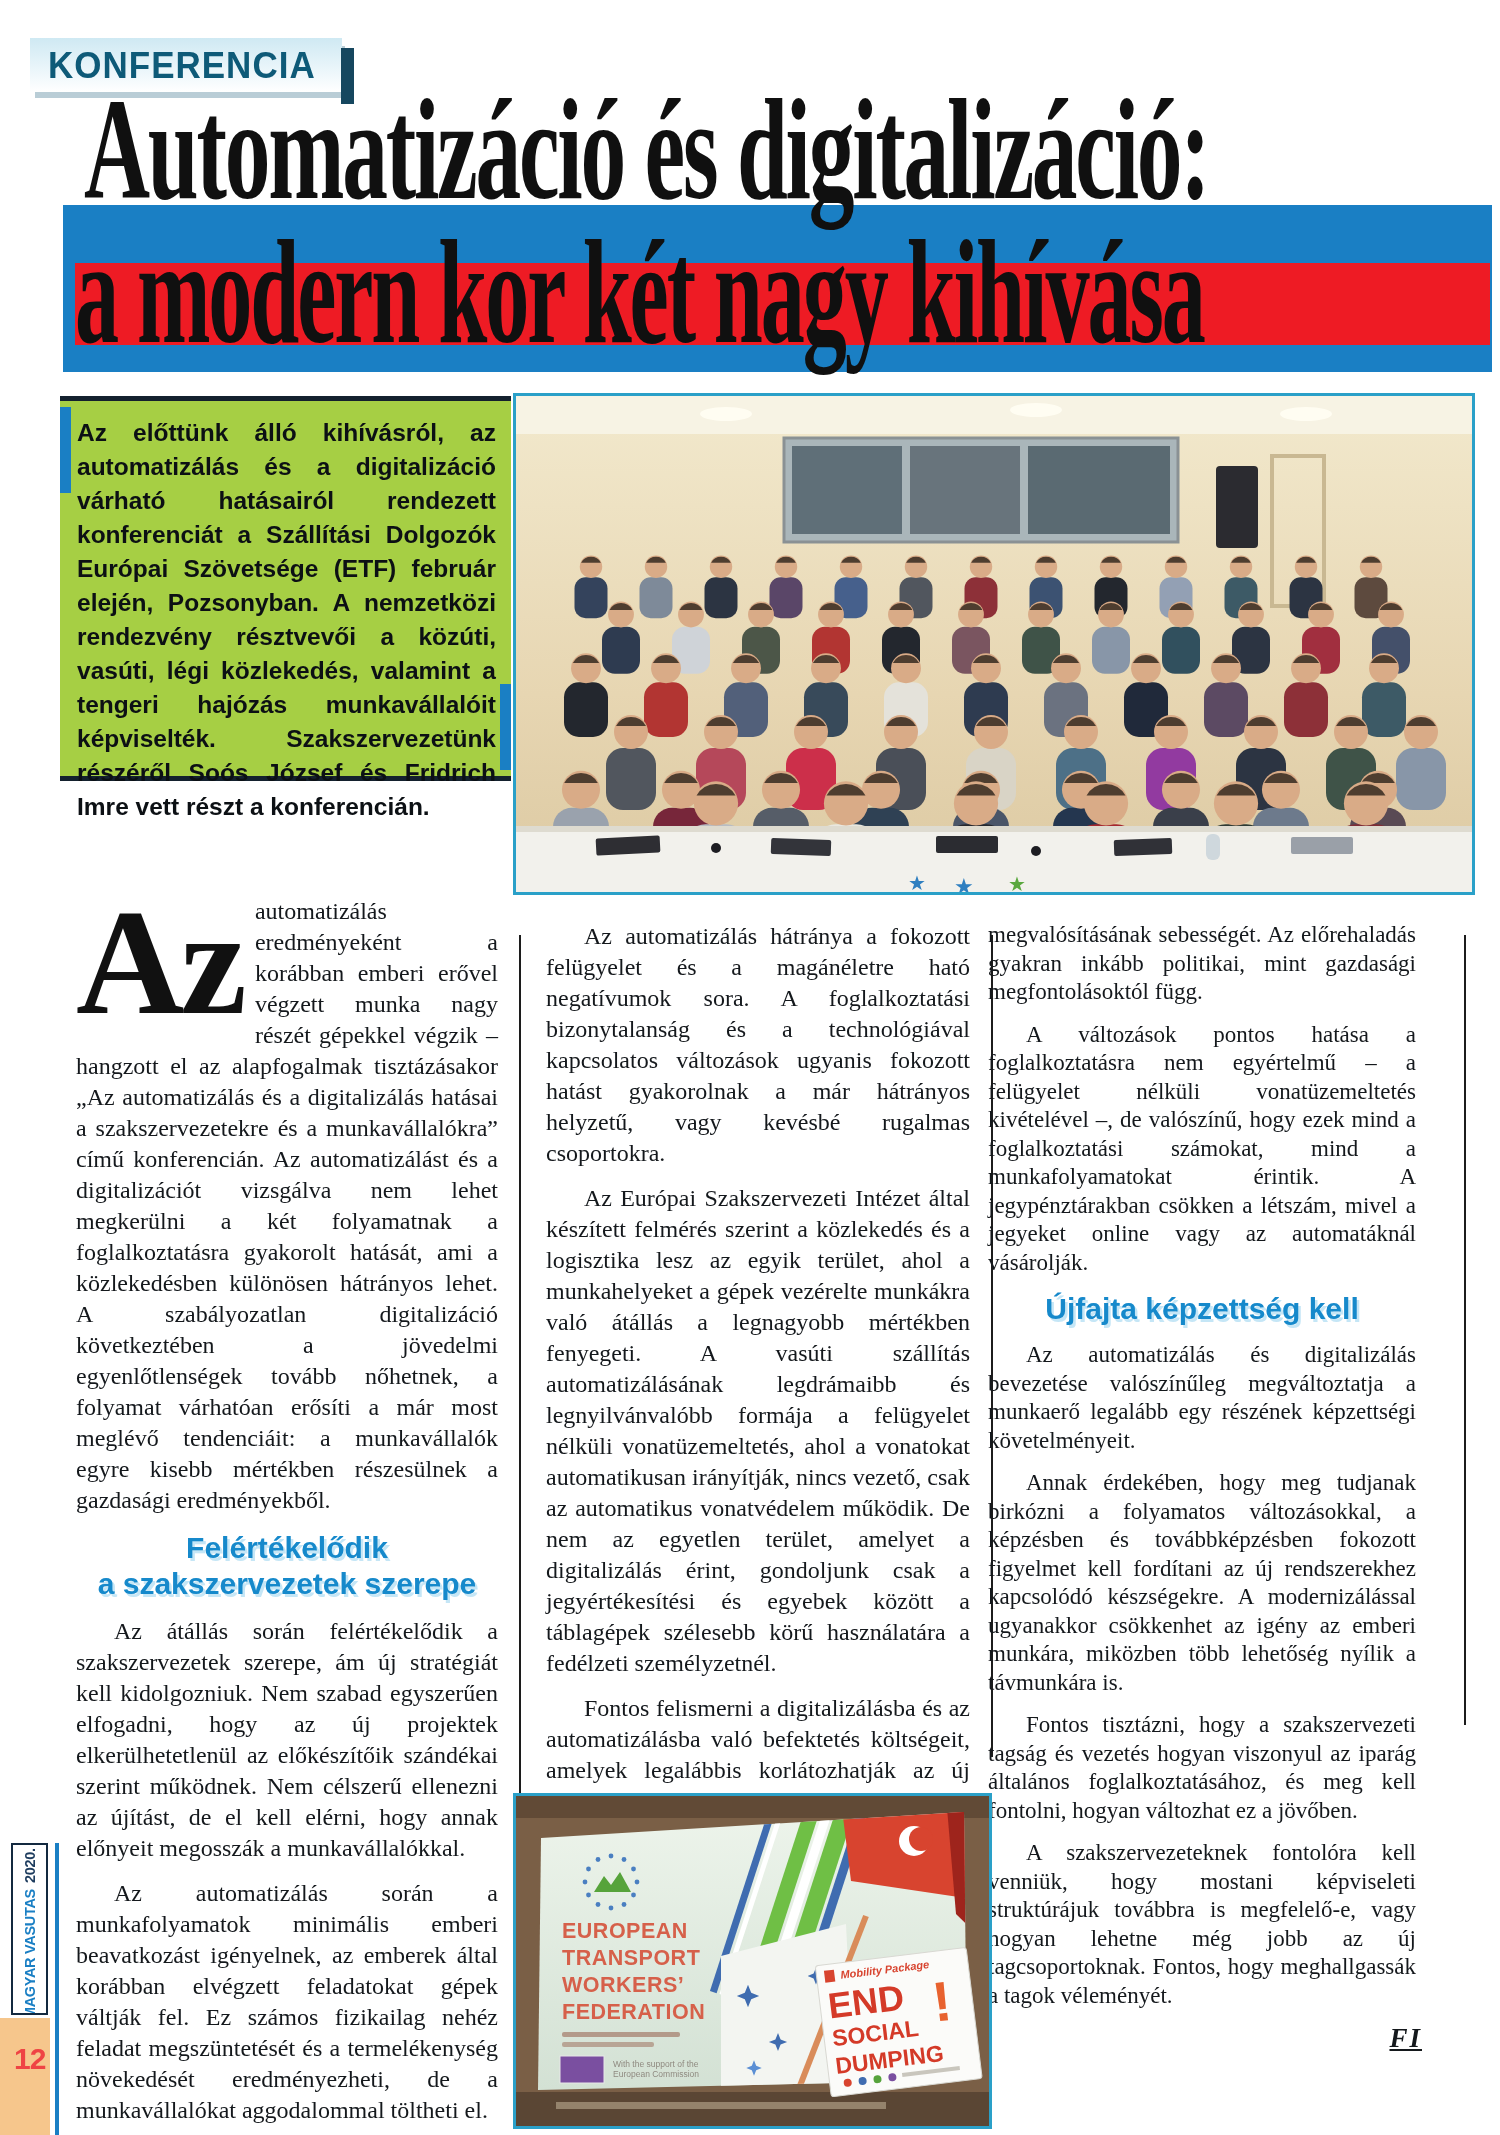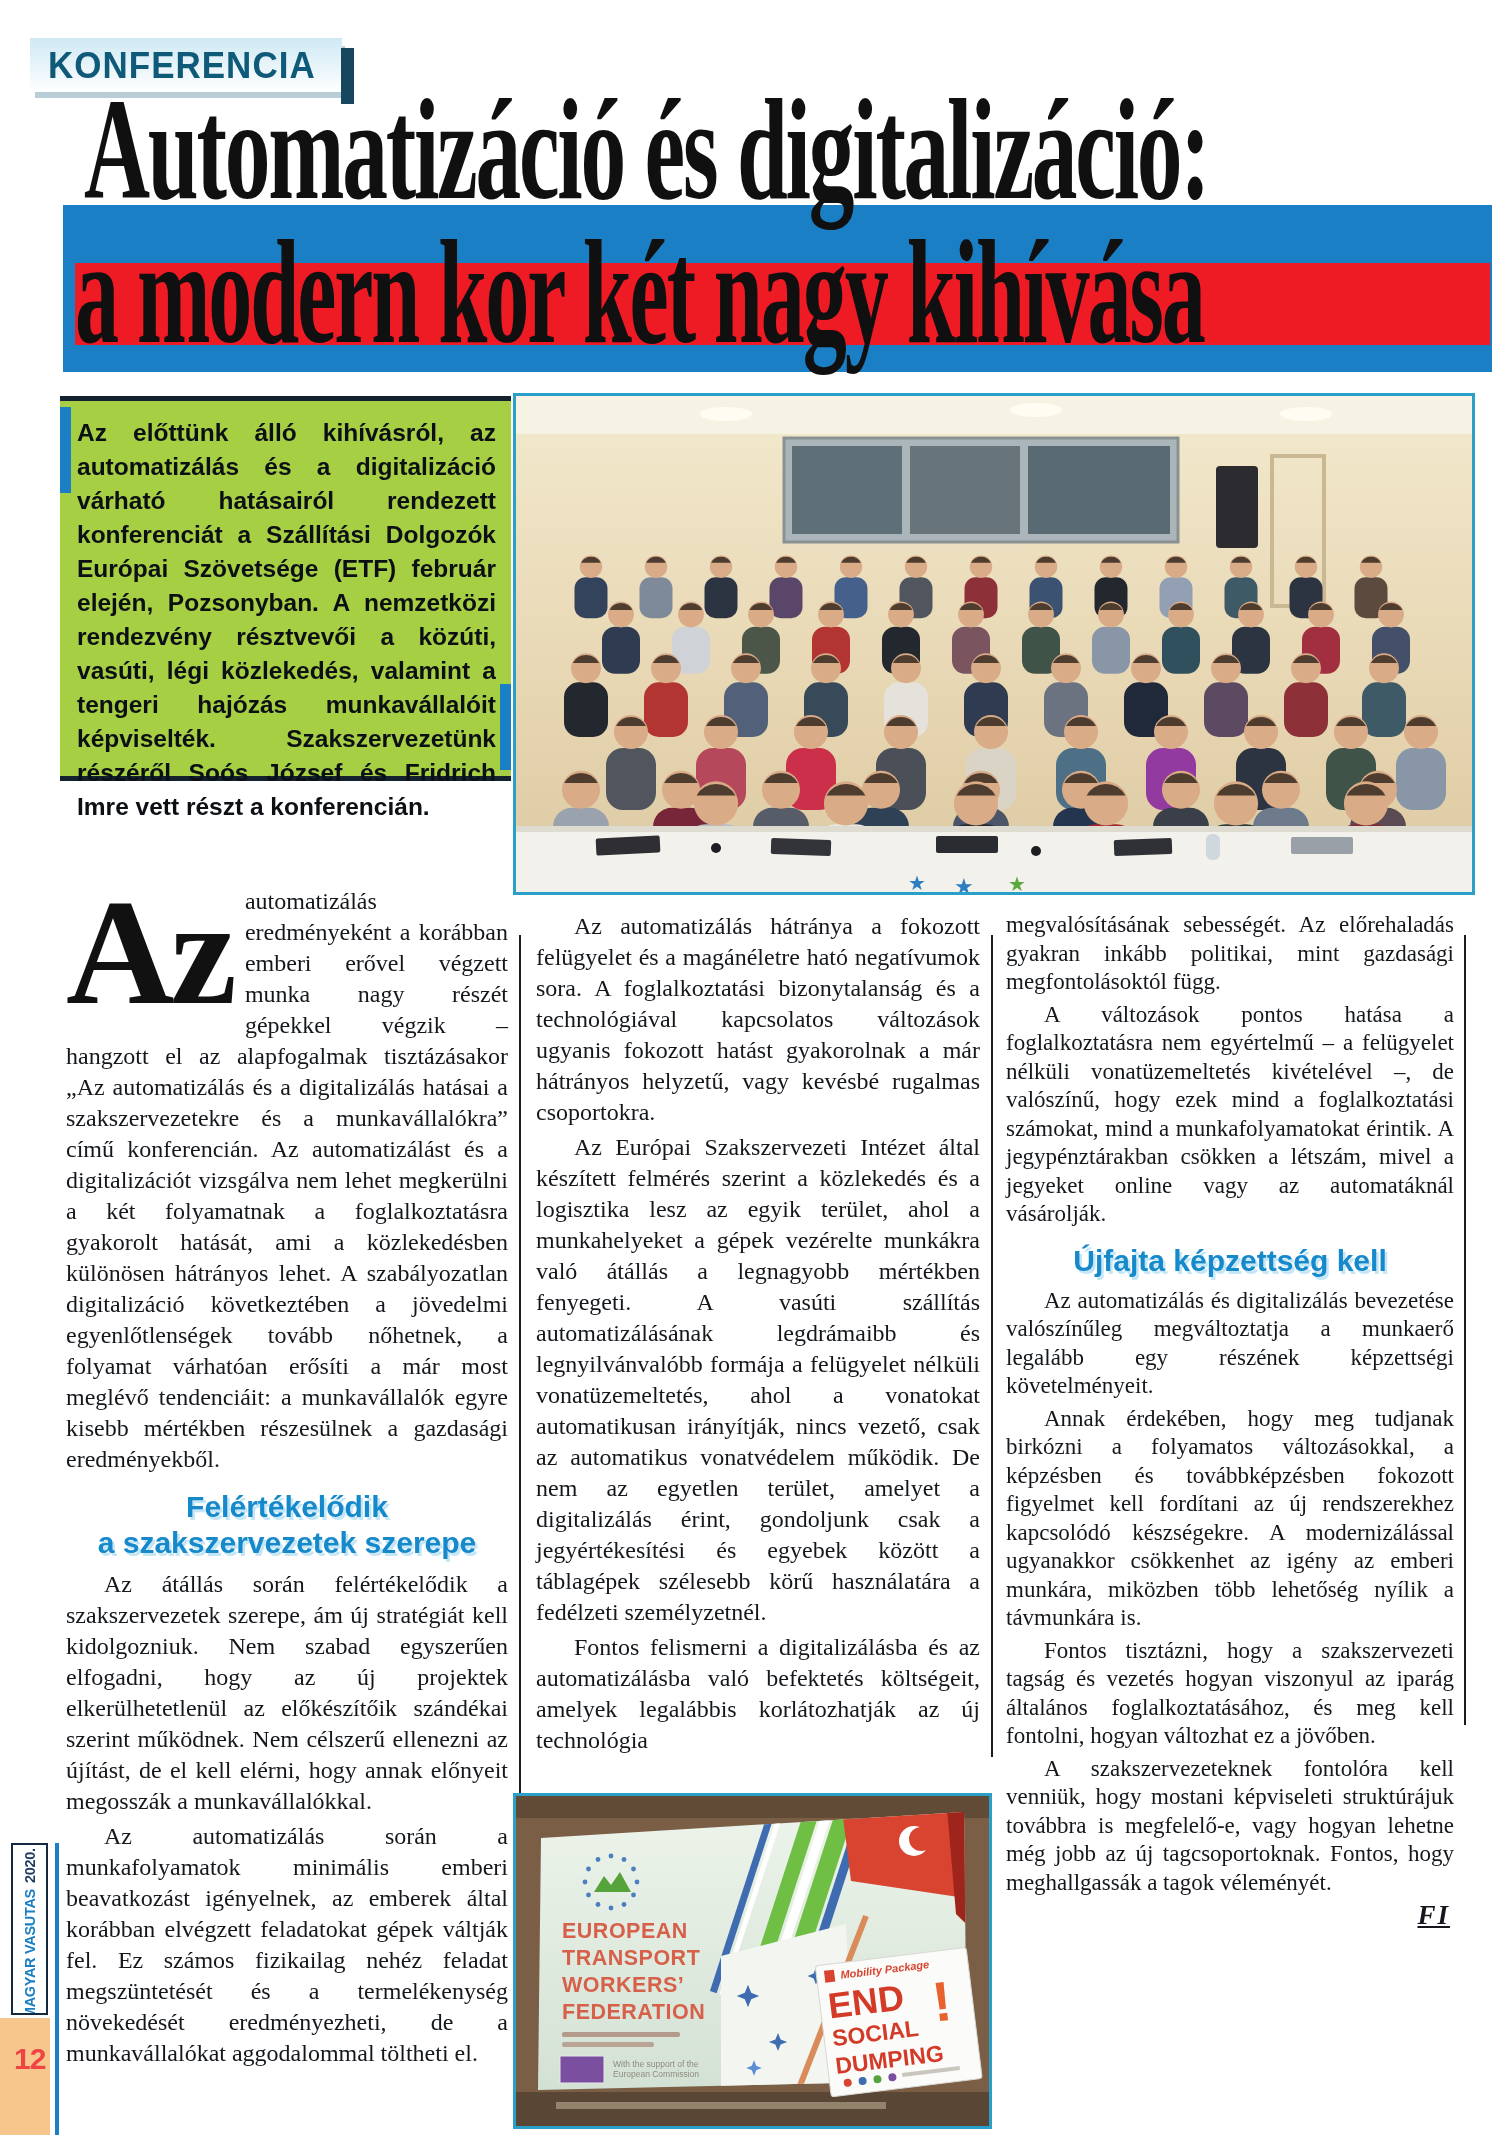--- a/index.html
+++ b/index.html
@@ -28,25 +28,25 @@
   .lead::after{content:"";position:absolute;right:0;bottom:6px;width:11px;height:86px;background:#1a7fc4;}
   .lead p{margin:0;padding:15px 15px 0 17px;font-family:"Liberation Sans",sans-serif;
     font-weight:bold;font-size:24.5px;line-height:34px;text-align:justify;color:#0c1014;}
   
   .photo-top{position:absolute;left:513px;top:393px;width:956px;height:496px;
     border:3px solid #2aa0c8;box-sizing:content-box;background:#e6d6b4;}
   .photo-slide{position:absolute;left:513px;top:1793px;width:473px;height:330px;
     border:3px solid #2aa0c8;background:#7a5f46;}
   
   .col{position:absolute;text-align:justify;hyphens:auto;-webkit-hyphens:auto;}
-  .col p{margin:4px;text-indent:38px;}
+  .col p{margin:14px;text-indent:38px;}
   .col p.noind{text-indent:0;}
   .c1{left:62px;top:882px;width:450px;font-size:24px;line-height:31px;}
   .c2{left:532px;top:907px;width:452px;font-size:24px;line-height:31px;}
-  .c3{left:1002px;top:907px;width:456px;font-size:23px;line-height:28.5px;}
+  .c3{left:974px;top:907px;width:456px;font-size:23px;line-height:28.5px;}
   .vrule{position:absolute;width:2px;background:#1c1c1c;}
   .r1{left:519px;top:935px;height:1150px;}
   .r2{left:991px;top:935px;height:822px;}
   .r3{left:1464px;top:935px;height:790px;}
   .dropcap{float:left;font-weight:bold;font-size:150px;line-height:.78;margin:8px 12px 0 0;
     letter-spacing:-4px;color:#111;}
   h2.sub{font-family:"Liberation Sans",sans-serif;font-weight:bold;color:#1689cb;
     text-shadow:2.5px 2.5px 0 #c5e6f6;font-size:30px;line-height:36px;margin:14px 0 8px;text-align:center;text-indent:0;}
   .sig{text-align:right;font-style:italic;font-weight:bold;font-size:27px;padding-right:8px;margin-top:4px;}
   .sig span{text-decoration:underline;letter-spacing:2px;}

